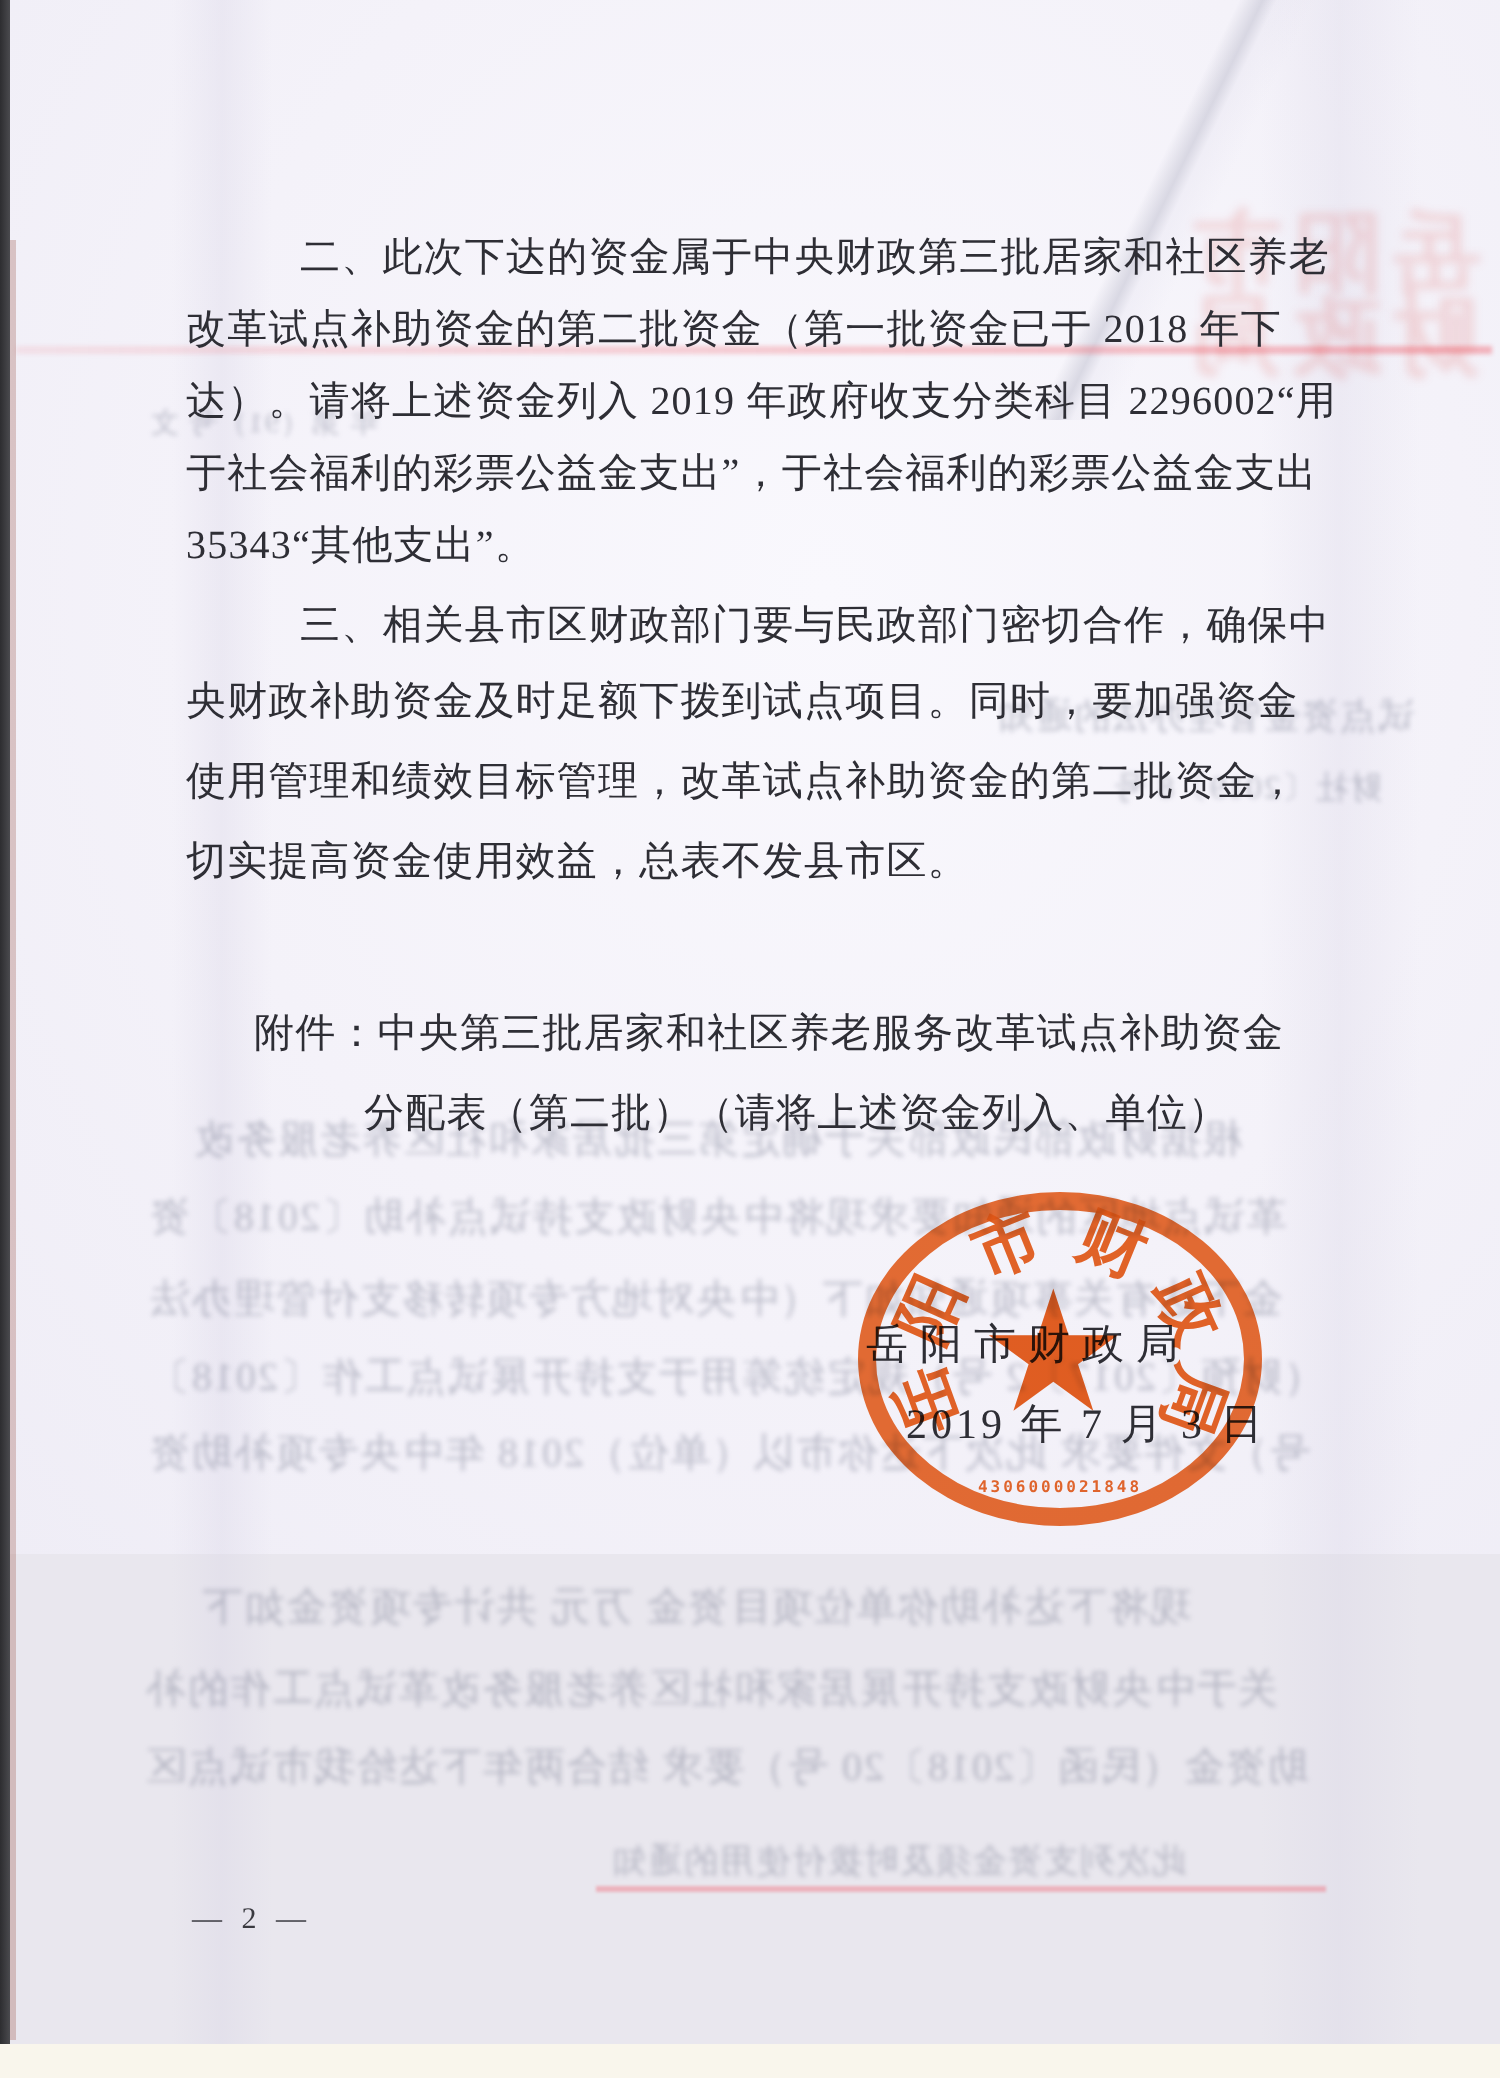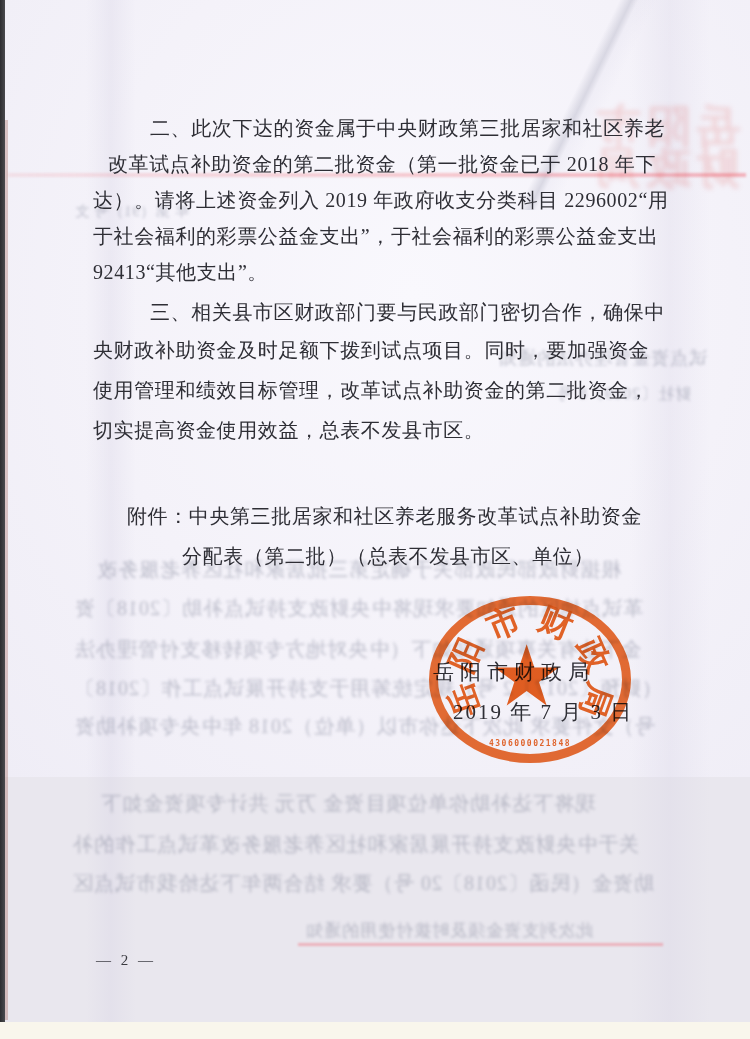--- a/index.html
+++ b/index.html
@@ -82,36 +82,36 @@
   <div class="bleed" style="left:74px;top:636px;font-size:20px;">金下达有关事项通知如下（中央对地方专项转移支付管理办法</div>
   <div class="bleed" style="left:74px;top:675px;font-size:20px;">（财预〔2017〕2 号）规定统筹用于支持开展试点工作〔2018〕</div>
   <div class="bleed" style="left:74px;top:713px;font-size:20px;">号）文件要求 此次下达你市以（单位）2018 年中央专项补助资</div>
   <div class="bleed" style="left:100px;top:790px;font-size:20px;">现将下达补助你单位项目资金 万元 共计专项资金如下</div>
   <div class="bleed" style="left:72px;top:831px;font-size:20px;">关于中央财政支持开展居家和社区养老服务改革试点工作的补</div>
   <div class="bleed" style="left:72px;top:870px;font-size:20px;">助资金（民函〔2018〕20 号）要求 结合两年下达给我市试点区</div>
   <div class="bleed" style="left:305px;top:919px;font-size:17px;">此次列支资金须及时拨付使用的通知</div>
 
   <div>
     <div class="ln" style="left:150px;top:115px;">二、此次下达的资金属于中央财政第三批居家和社区养老</div>
-    <div class="ln" style="left:108px;top:151px;">改革试点补助资金的第二批资金（第一批资金已于 2018 年下</div>
+    <div class="ln" style="left:93px;top:151px;">改革试点补助资金的第二批资金（第一批资金已于 2018 年下</div>
     <div class="ln" style="left:93px;top:187px;">达）。请将上述资金列入 2019 年政府收支分类科目 2296002“用</div>
     <div class="ln" style="left:93px;top:223px;">于社会福利的彩票公益金支出”，于社会福利的彩票公益金支出</div>
-    <div class="ln" style="left:93px;top:259px;">92413“其他支出”。</div>
+    <div class="ln" style="left:93px;top:259px;">35343“其他支出”。</div>
   </div>
 
   <div>
     <div class="ln" style="left:150px;top:299px;">三、相关县市区财政部门要与民政部门密切合作，确保中</div>
     <div class="ln" style="left:93px;top:337px;">央财政补助资金及时足额下拨到试点项目。同时，要加强资金</div>
     <div class="ln" style="left:93px;top:377px;">使用管理和绩效目标管理，改革试点补助资金的第二批资金，</div>
     <div class="ln" style="left:93px;top:417px;">切实提高资金使用效益，总表不发县市区。</div>
   </div>
 
   <div>
     <div class="ln" style="left:127px;top:503px;">附件：中央第三批居家和社区养老服务改革试点补助资金</div>
-    <div class="ln" style="left:182px;top:543px;">分配表（第二批）（总表不发县市区、单位）</div>
+    <div class="ln" style="left:182px;top:543px;">分配表（第二批）（请将上述资金列入、单位）</div>
   </div>
 
   <div class="sig" style="left:433px;top:658px;letter-spacing:6px;">岳阳市财政局</div>
   <div class="sig" style="left:408px;top:698px;letter-spacing:2px;margin-left:45px;">2019 年 7 月 3 日</div>
 
   <div class="seal">
     <div class="seal-ring"></div>
     <div class="seal-star">★</div>
     <span class="seal-char" style="left:18px;top:87px;transform:rotate(-110deg);">岳</span>
     <span class="seal-char" style="left:20px;top:42px;transform:rotate(-66deg);">阳</span>

